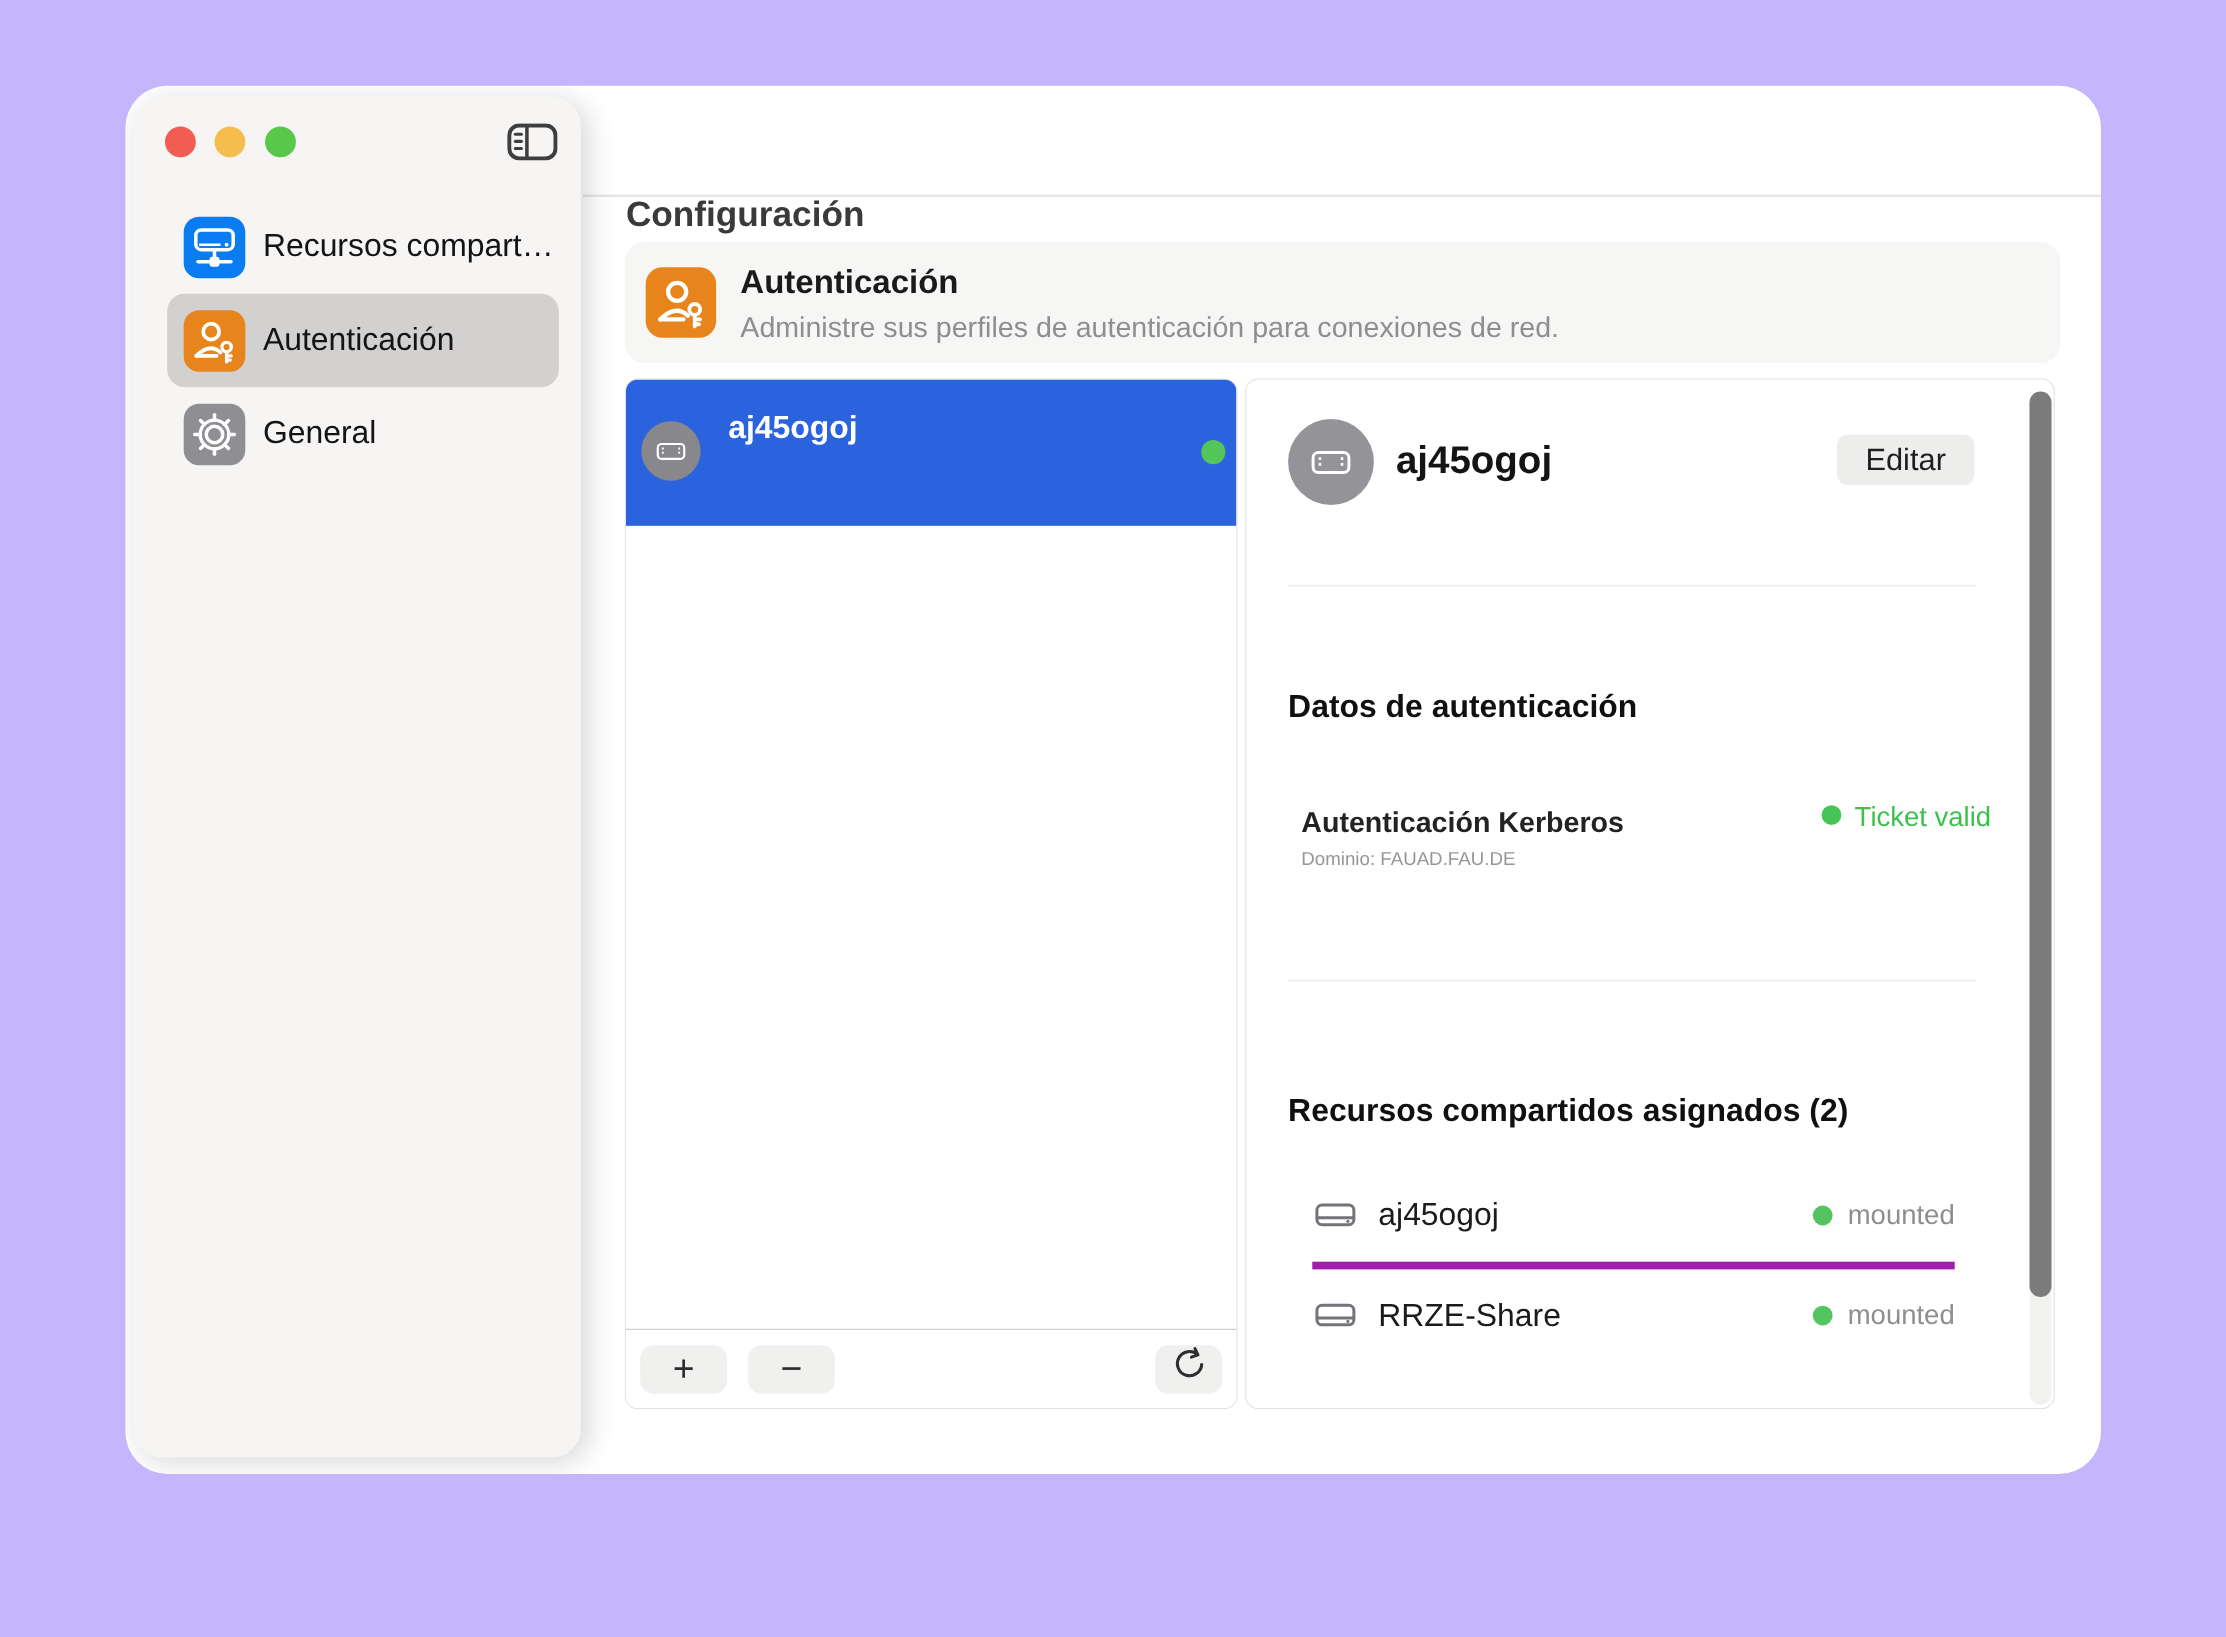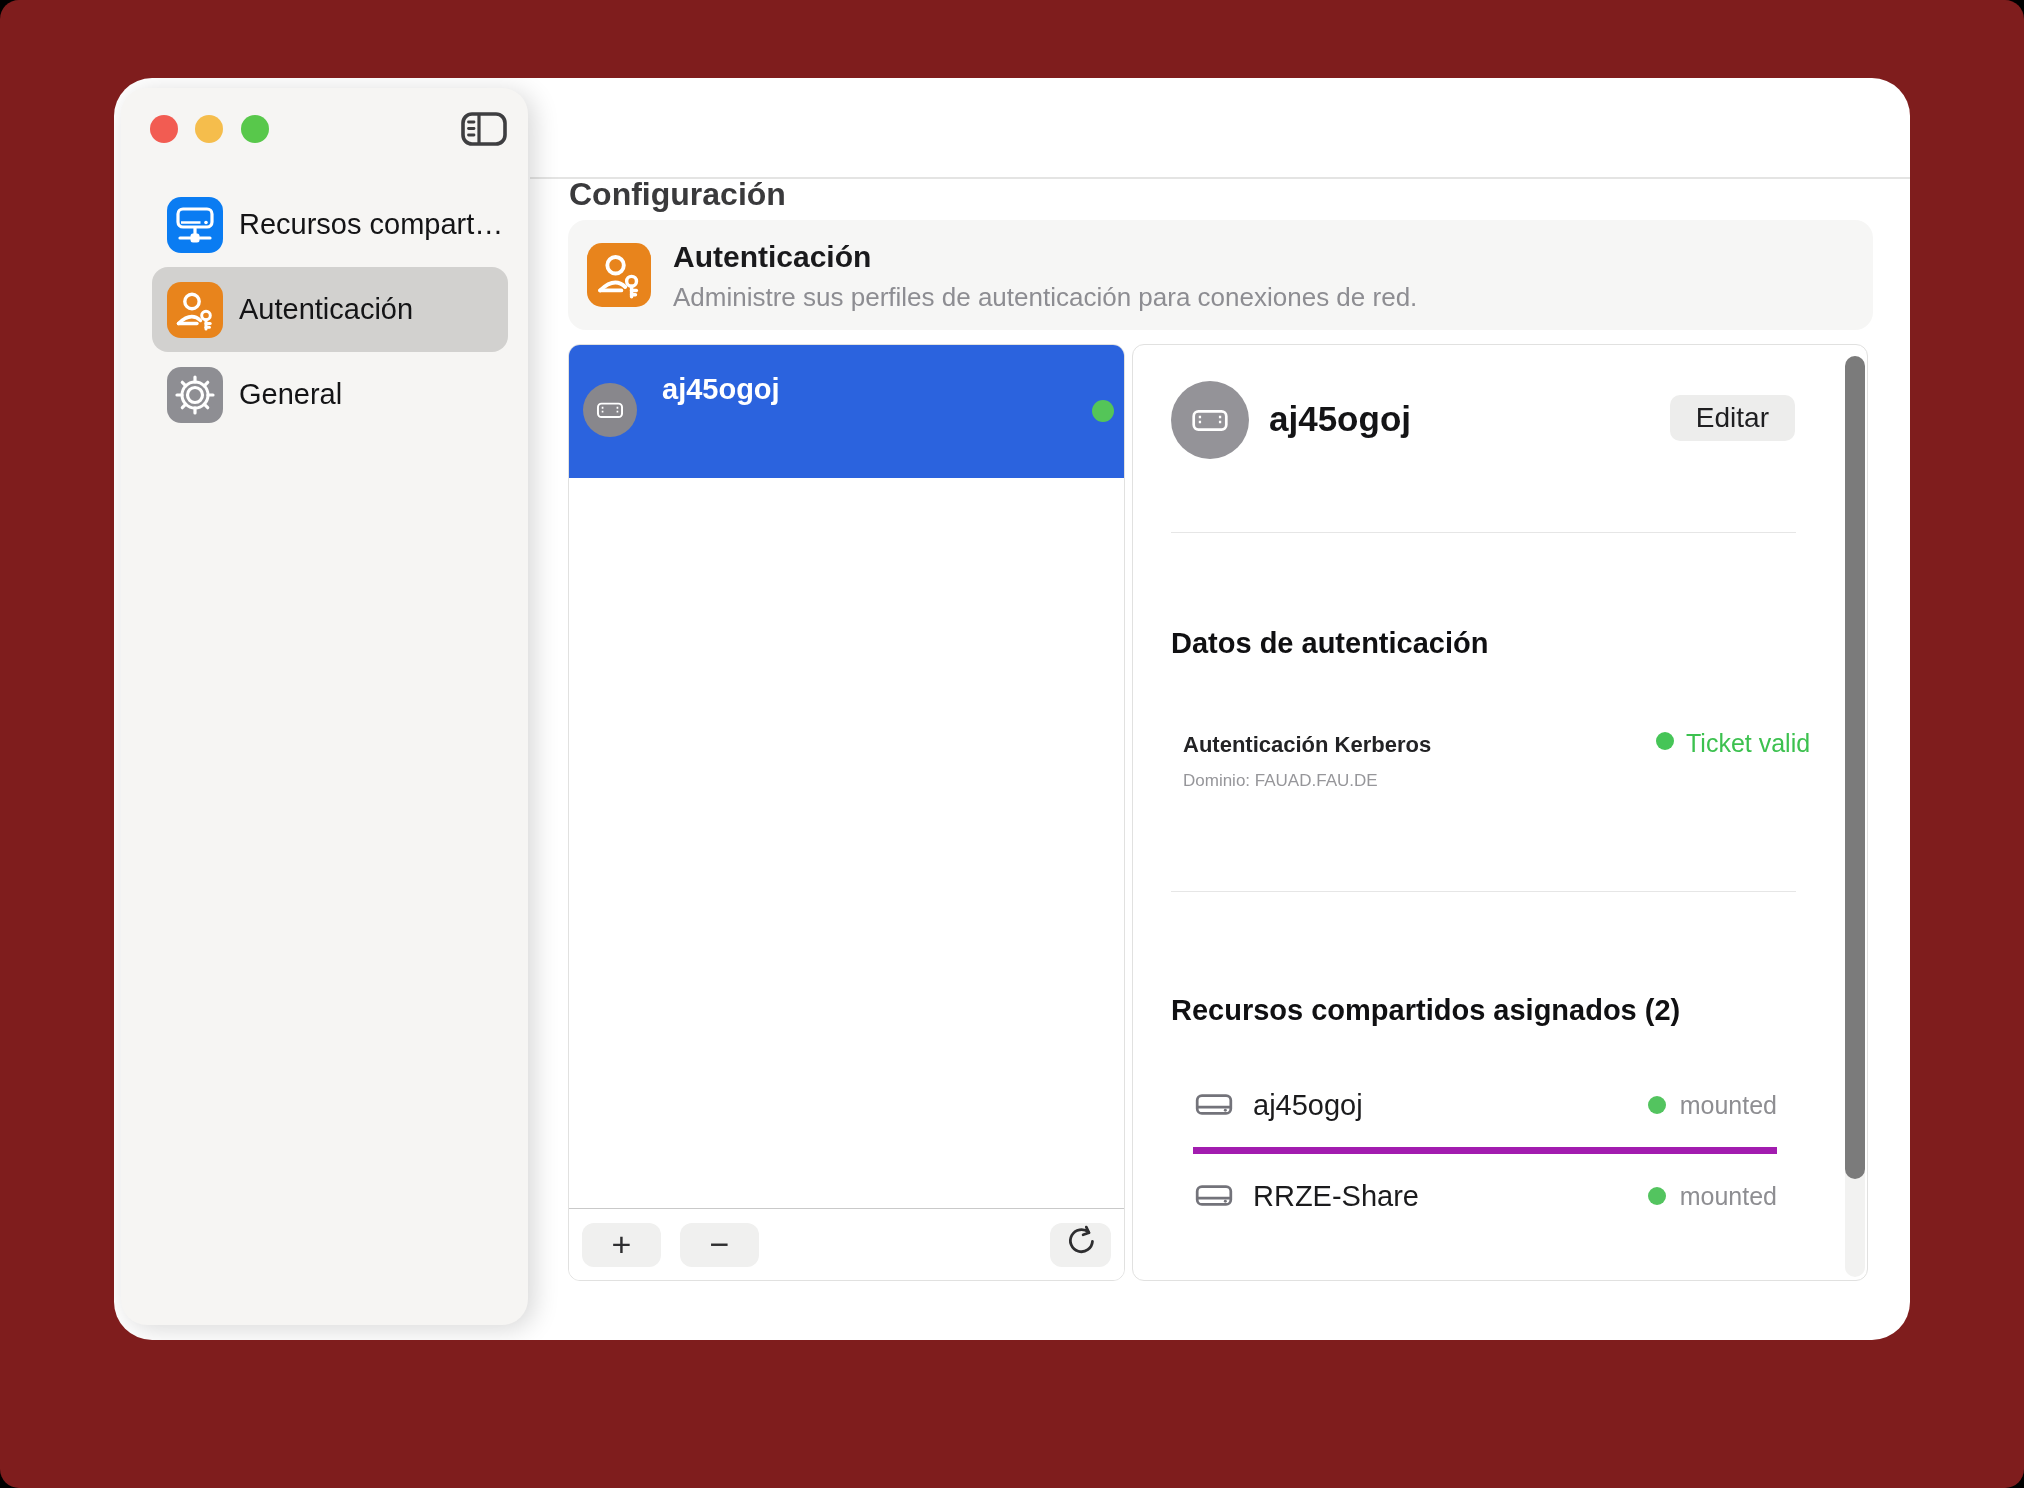--- a/index.html
+++ b/index.html
@@ -1,17 +1,17 @@
 <!DOCTYPE html>
 <html><head>
 <meta charset="utf-8">
 <style>
   html,body{margin:0;padding:0;background:#000;}
-  .stage{position:relative;width:2024px;height:1488px;background:#7f1d1d;overflow:hidden;
-         font-family:"Liberation Sans",sans-serif;border-radius:19px;-webkit-font-smoothing:antialiased;}
+  .stage{position:relative;width:2024px;height:1488px;background:#c4b5fd;overflow:hidden;
+         font-family:"Liberation Sans",sans-serif;-webkit-font-smoothing:antialiased;}
   .window{position:absolute;left:114px;top:78px;width:1796px;height:1262px;background:#fff;
           border-radius:38px;overflow:hidden;}
   .win-title{position:absolute;left:455px;top:98px;font-size:32px;font-weight:700;color:#3a3a3c;}
   .toolbar-divider{position:absolute;left:416px;right:0;top:99px;height:2px;background:#e4e4e3;}
 
   
   .sidebar{position:absolute;left:7px;top:10px;width:407px;height:1237px;background:#f6f5f3;
            border-radius:26px;box-shadow:6px 4px 26px rgba(0,0,0,.16);}
   .traffic{position:absolute;top:27px;width:28px;height:28px;border-radius:50%;}
   .t-red{left:29px;background:#f25c52;}
@@ -61,21 +61,21 @@
             background:#949398;display:flex;align-items:center;justify-content:center;}
   .d-name{position:absolute;left:136px;top:54px;font-size:35px;font-weight:700;color:#141416;}
   .d-edit{position:absolute;right:72px;top:50px;height:46px;padding:0 26px;background:#ededec;border:none;
           border-radius:10px;font-size:28px;color:#1f1f21;display:flex;align-items:center;font-family:inherit;}
   .d-divider{position:absolute;left:38px;right:71px;height:1px;background:#e6e6e6;}
   .d-div1{top:187px;}
   .d-div2{top:546px;}
   .d-heading{position:absolute;left:38px;font-size:29px;font-weight:700;color:#101012;}
   .d-h1{top:282px;}
   .d-h2{top:649px;}
-  .d-kerb{position:absolute;left:50px;top:387px;font-size:22px;font-weight:600;color:#232325;}
+  .d-kerb{position:absolute;left:50px;top:387px;font-size:26px;font-weight:600;color:#232325;}
   .d-domain{position:absolute;left:50px;top:426px;font-size:17px;color:#96969a;}
   .d-tdot{position:absolute;left:523px;top:387px;width:18px;height:18px;border-radius:50%;background:#46c557;}
   .d-tstatus{position:absolute;left:553px;top:384px;font-size:25px;color:#3cc14f;}
   .d-renew{position:absolute;left:374px;top:420px;width:284px;height:48px;background:#e9e9e8;border:none;
            border-radius:10px;font-size:28px;color:#202022;display:flex;align-items:center;justify-content:center;
            white-space:nowrap;font-family:inherit;}
   .shares{position:absolute;left:60px;right:90px;top:718px;}
   .share-row{height:84px;display:flex;align-items:center;}
   .share-row.bordered{border-top:7px solid #a21caf;text-align:center;}
   .share-icon{width:42px;display:flex;align-items:center;}

